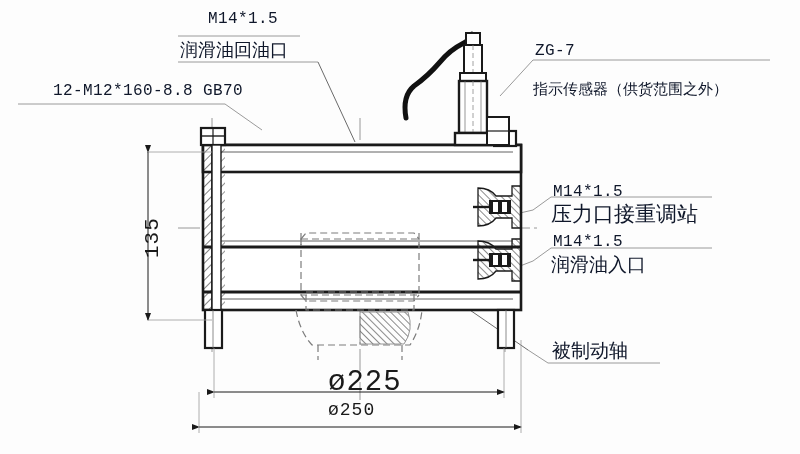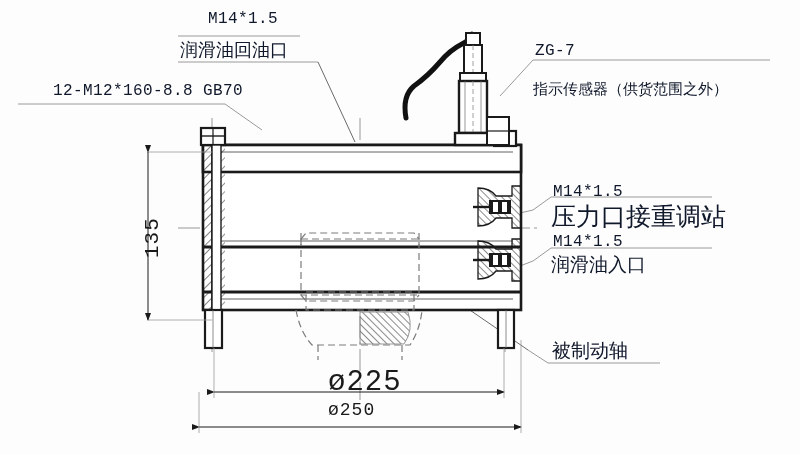--- a/index.html
+++ b/index.html
@@ -171,21 +171,21 @@
 
   <div class="lbl lat" style="left:18px;top:82px;font-size:16px;margin-left:35px;">12-M12*160-8.8  GB70</div>
 
   <div class="lbl lat" style="left:208px;top:10px;font-size:16px;">M14*1.5</div>
   <div class="lbl cjk" style="left:180px;top:38px;font-size:18px;">润滑油回油口</div>
 
   <div class="lbl lat" style="left:535px;top:42px;font-size:16px;">ZG-7</div>
   <div class="lbl cjk" style="left:533px;top:80px;font-size:15px;">指示传感器（供货范围之外）</div>
 
   <div class="lbl lat" style="left:553px;top:183px;font-size:16px;">M14*1.5</div>
-  <div class="lbl cjk" style="left:551px;top:200px;font-size:25px;">压力口接重调站</div>
+  <div class="lbl cjk" style="left:551px;top:200px;font-size:21px;">压力口接重调站</div>
 
   <div class="lbl lat" style="left:553px;top:233px;font-size:16px;">M14*1.5</div>
   <div class="lbl cjk" style="left:552px;top:338px;font-size:19px;">被制动轴</div>
 
   <div class="lbl cjk" style="left:551px;top:252px;font-size:19px;">润滑油入口</div>
 
   <div class="lbl dim vdim" style="left:141px;top:258px;font-size:21px;">135</div>
 
   <div class="lbl dim" style="left:328px;top:366px;font-size:29px;">ø225</div>
 

